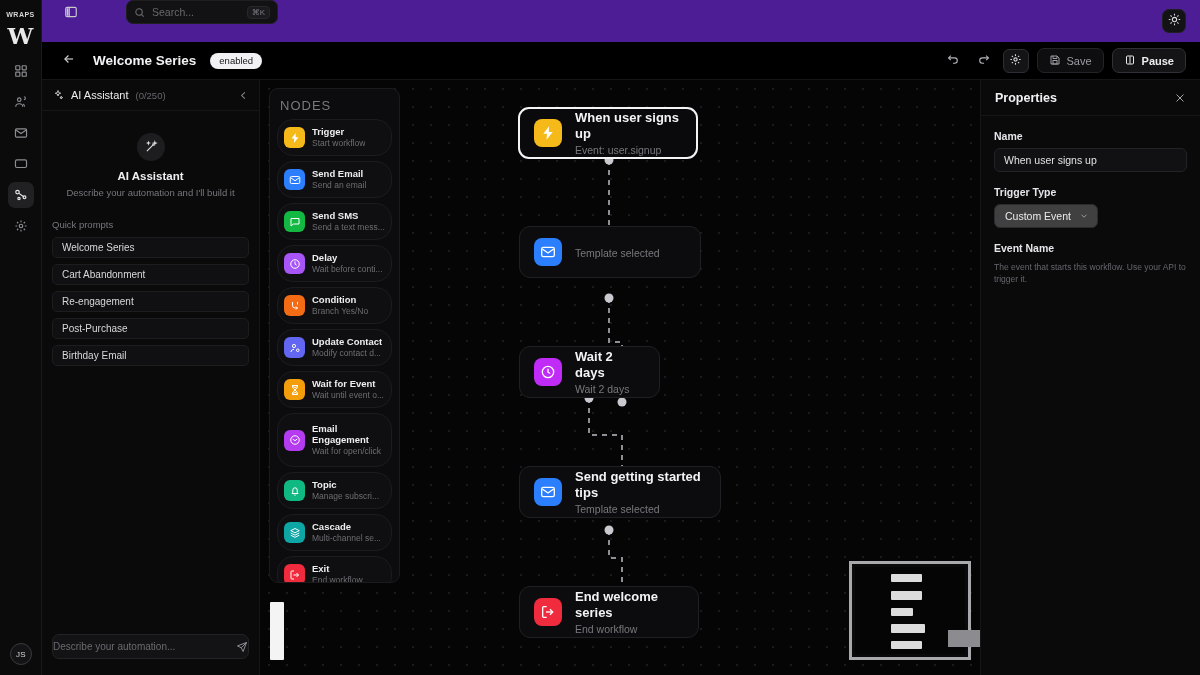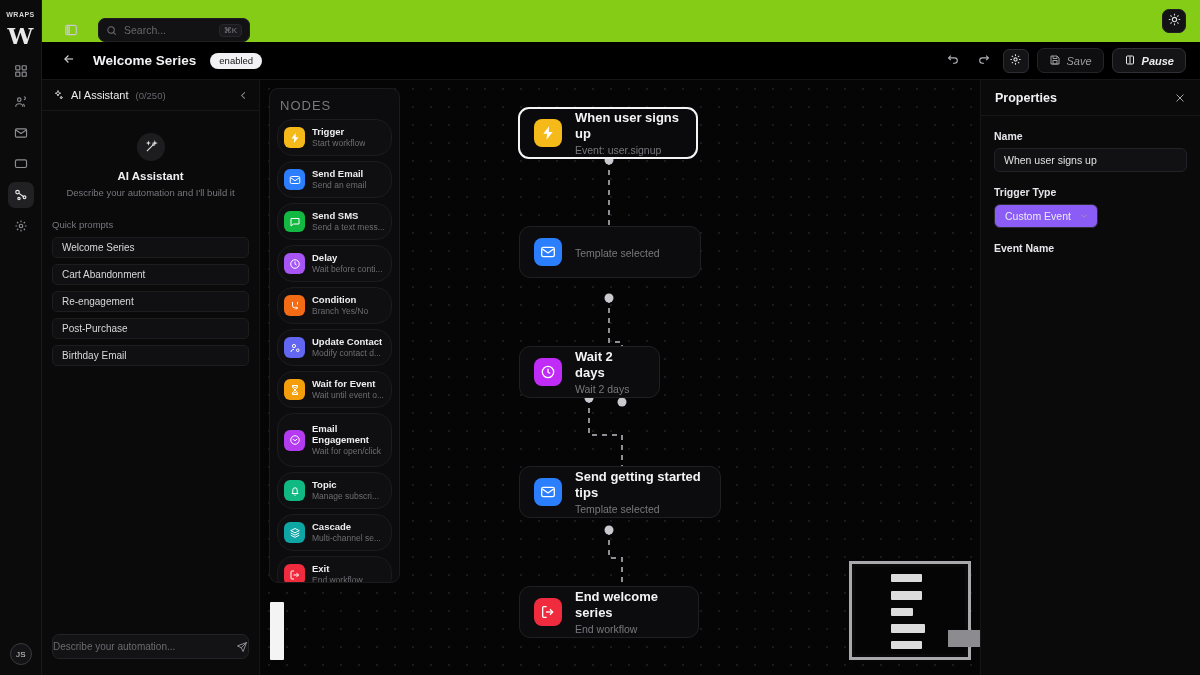--- a/index.html
+++ b/index.html
@@ -45,21 +45,21 @@
     font-size: 8px; color: #d8d8da; letter-spacing: .3px;
   }
   .rail-dots {
     position: absolute; bottom: 16px; left: 44px; width: 8px;
     color: #5a5a60; font-size: 10px; line-height: 4px; text-align: center;
   }
 
   
   .topbar {
     position: absolute; left: 42px; top: 0; right: 0; height: 42px;
-    background: #84cc16; display: flex; align-items: flex-end;
+    background: #4c1d95; display: flex; align-items: flex-start; gap: 28px;
   }
   .panel-toggle {
     margin-left: 16px; width: 26px; height: 24px; border-radius: 6px;
     display: flex; align-items: center; justify-content: center; color: #c9c9cd;
   }
   .panel-toggle svg { width: 14px; height: 14px; }
   .search {
     margin-left: 14px; width: 152px; height: 24px; border-radius: 7px;
     background: #121214; border: 1px solid #1f1f22;
     display: flex; align-items: center; padding: 0 7px; gap: 7px;
@@ -87,21 +87,21 @@
   }
   .back-btn { margin-left: 20px; color: #cfcfd4; display: flex; }
   .back-btn svg { width: 14px; height: 14px; }
   .wf-title { margin-left: 17px; font-size: 13.5px; font-weight: bold; color: #f2f2f4; }
   .badge-enabled {
     margin-left: 14px; background: #f2f2f4; color: #151517;
     font-size: 9.5px; border-radius: 10px; padding: 2.5px 9px;
   }
   .wf-actions {
     margin-left: auto; margin-right: 14px;
-    display: flex; align-items: center; gap: 8px; font-style: italic;
+    display: flex; align-items: center; gap: 8px;
   }
   .icon-btn {
     width: 22px; height: 22px; border-radius: 6px; color: #b4b4ba;
     display: flex; align-items: center; justify-content: center;
   }
   .icon-btn svg { width: 13px; height: 13px; }
   .icon-btn.framed { background: #141416; border: 1px solid #2d2d33; width: 26px; height: 24px; color: #d8d8dc; }
   .pill-btn {
     height: 25px; border-radius: 7px; background: #0e0e10; border: 1px solid #242428;
     display: flex; align-items: center; gap: 6px; padding: 0 11px;
@@ -227,21 +227,21 @@
   .props-close { margin-left: auto; color: #a5a5ab; display: flex; }
   .props-close svg { width: 12px; height: 12px; }
   .props-body { padding: 14px 13px 0 13px; }
   .field-label { font-size: 10.5px; font-weight: bold; color: #e6e6ea; margin-bottom: 6px; }
   .field-input {
     height: 24px; border-radius: 6px; background: #111113; border: 1px solid #232327;
     display: flex; align-items: center; padding: 0 9px;
     font-size: 10.5px; color: #e2e2e6;
   }
   .field-select {
-    height: 24px; border-radius: 6px; background: #8b5cf6; border: 1px solid #2b2b30;
+    height: 24px; border-radius: 6px; background: #404040; border: 1px solid #2b2b30;
     display: inline-flex; align-items: center; padding: 0 8px 0 10px; gap: 8px;
     font-size: 10.5px; color: #ebebef;
   }
   .field-select svg { width: 10px; height: 10px; color: #9a9aa0; }
   .field-gap { height: 14px; }
   .help-text { margin-top: 7px; font-size: 8.5px; color: #66666c; line-height: 1.45; }
 </style>
 </head>
 <body>
 
@@ -696,16 +696,17 @@
       <div class="field-gap"></div>
       <div class="field-label">Trigger Type</div>
       <div class="field-select">
         <span>Custom Event</span>
         <svg viewBox="0 0 24 24" fill="none" stroke="currentColor" stroke-width="2.4">
             <path d="M6 9l6 6 6-6"></path>
           </svg>
       </div>
       <div class="field-gap"></div>
       <div class="field-label">Event Name</div>
+      <div class="help-text">The event that starts this workflow. Use your API to trigger it.</div>
     </div>
   </div>
 
 </div>
 
 </body></html>

